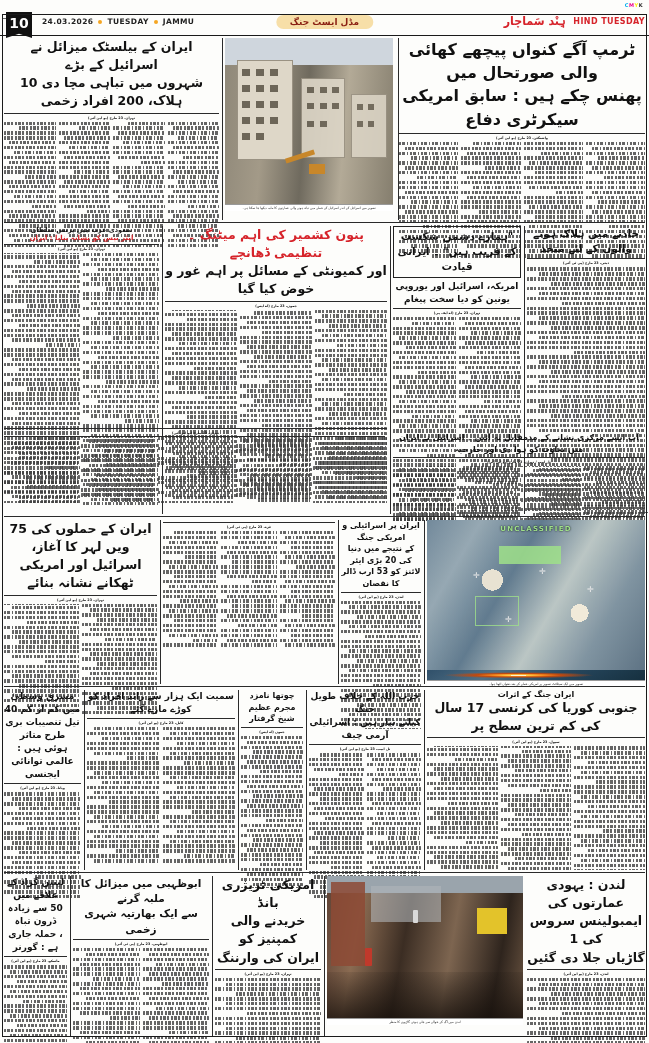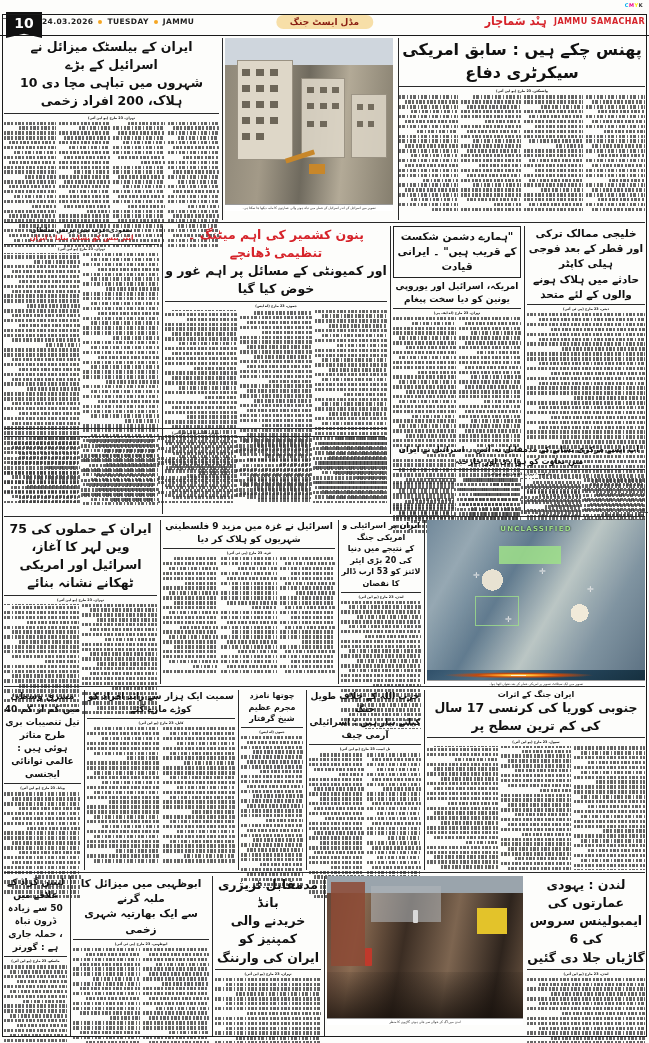--- a/index.html
+++ b/index.html
@@ -62,21 +62,21 @@
     white-space:nowrap;
   }
   .mast-right{
     position:absolute; left:42px; top:3px;
     direction:ltr; display:flex; align-items:center; gap:5px;
     font-size:7.5px; font-weight:bold; color:#222; letter-spacing:.4px;
   }
   .dot{width:4px;height:4px;border-radius:50%;background:#f5a623;display:inline-block;}
   .pagenum{
     position:absolute; left:6px; top:-2px;
-    width:36px; height:26px; background:#111; color:#fff;
+    width:26px; height:26px; background:#111; color:#fff;
     font-size:14px; font-weight:bold; text-align:center;
     line-height:22px; direction:ltr;
     clip-path:polygon(0 0,100% 0,100% 100%,50% 84%,0 100%);
   }
   .vrule{position:absolute; top:0; bottom:0; width:1px; background:#2a2a2a;}
   .hrule{position:absolute; left:4px; right:4px; height:1px; background:#2a2a2a;}
 
   
   .hl{
     font-weight:bold; color:#111; line-height:1.45;
@@ -170,35 +170,36 @@
 <div class="page">
 
   <div class="cmyk" style="left:auto;right:6px;">
     <i class="c">C</i><i class="m">M</i><i class="y">Y</i><i class="k">K</i>
   </div>
   <div class="regmark" style="left:2px;top:14px;"></div>
   <div class="regmark" style="left:639px;top:508px;"></div>
 
   <div class="masthead">
     <div class="mast-left">
-      <span class="mast-eng">JAMMU SAMACHAR</span>
+      <span class="mast-eng">HIND TUESDAY</span>
       <span class="mast-urdu">ہِنْد سَماچار</span>
     </div>
     <div class="mast-banner">مڈل ایسٹ جنگ</div>
     <div class="mast-right">
       <span>24.03.2026</span>
       <span class="dot"></span>
       <span>TUESDAY</span>
       <span class="dot"></span>
       <span>JAMMU</span>
     </div>
     <div class="pagenum">10</div>
   </div>
 
   <div style="position:absolute;top:38px;right:4px;width:246px;">
+    <div class="hl hl-xl">ٹرمپ آگے کنواں پیچھے کھائی والی صورتحال میں</div>
     <div class="hl hl-xl">پھنس چکے ہیں : سابق امریکی سیکرٹری دفاع</div>
     <div class="sep"></div>
     <div class="byline">واشنگٹن، 23 مارچ (یو این آئی)</div>
     <div class="body c4" style="height:128px;margin-top:2px;">
       <span class="tl s100"></span>
         <span class="tl s90"></span>
         <span class="tl s100"></span>
         <span class="tl s80"></span>
       <span class="tl s100"></span>
         <span class="tl s90"></span>
@@ -447,21 +448,20 @@
       <span class="tl s100"></span>
         <span class="tl s90"></span>
         <span class="tl s80"></span>
         <span class="tl s100"></span>
     </div>
   </div>
 
   <div class="hrule" style="top:222px;"></div>
 
   <div style="position:absolute;top:226px;right:4px;width:118px;">
-    <div class="hl hl-md">خلیجی ممالک ترکی اور قطر کے بعد فوجی ہیلی کاپٹر</div>
     <div class="hl hl-md">حادثے میں ہلاک ہونے والوں کے لئے متحد</div>
     <div class="sep"></div>
     <div class="byline">دبئی، 23 مارچ (پی ٹی آئی)</div>
     <div class="body" style="height:262px;margin-top:2px;">
       <span class="tl s100"></span>
         <span class="tl s90"></span>
         <span class="tl s100"></span>
         <span class="tl s80"></span>
       <span class="tl s100"></span>
         <span class="tl s90"></span>
@@ -850,21 +850,21 @@
         <span class="tl s70"></span>
       <span class="tl s100"></span>
         <span class="tl s90"></span>
         <span class="tl s80"></span>
         <span class="tl s100"></span>
     </div>
   </div>
 
   <div class="hrule" style="top:436px;left:4px;right:264px;"></div>
 
-  <div style="position:absolute;top:444px;right:4px;width:252px;">
+  <div style="position:absolute;top:432px;right:4px;width:252px;">
     <div class="hl hl-xs">آپ ایسے مرکزی نشانے کے مدمقابل نہ آئیں ۔ اسرائیل نے ایران میں بغاوت کو ہوا دی اور جارحیہ</div>
     <div class="sep"></div>
     <div class="byline">تل ابیب / تہران، 23 مارچ (یو این آئی)</div>
     <div class="body c4" style="height:56px;margin-top:2px;">
       <span class="tl s100"></span>
         <span class="tl s90"></span>
         <span class="tl s100"></span>
         <span class="tl s80"></span>
       <span class="tl s100"></span>
         <span class="tl s90"></span>
@@ -1040,21 +1040,20 @@
         <span class="tl s100"></span>
         <span class="tl s90"></span>
       <span class="tl s100"></span>
         <span class="tl s100"></span>
         <span class="tl s70"></span>
     </div>
   </div>
   <div class="vrule" style="right:310px;top:520px;height:164px;"></div>
 
   <div style="position:absolute;top:520px;right:314px;width:172px;">
-    <div class="hl hl-sm">اسرائیل نے غزہ میں مزید 9 فلسطینی شہریوں کو ہلاک کر دیا</div>
     <div class="sep"></div>
     <div class="byline">غزہ، 23 مارچ (پی ٹی آئی)</div>
     <div class="body c3" style="height:136px;margin-top:2px;">
       <span class="tl s100"></span>
         <span class="tl s90"></span>
         <span class="tl s100"></span>
         <span class="tl s80"></span>
       <span class="tl s100"></span>
         <span class="tl s90"></span>
         <span class="tl s100"></span>
@@ -1485,21 +1484,21 @@
       <span class="tl s100"></span>
         <span class="tl s80"></span>
         <span class="tl s100"></span>
     </div>
   </div>
 
   <div class="hrule" style="top:872px;"></div>
 
   <div style="position:absolute;top:876px;right:4px;width:118px;">
     <div class="hl hl-lg">لندن : یہودی عمارتوں کی</div>
-    <div class="hl hl-lg">ایمبولینس سروس کی 6</div>
+    <div class="hl hl-lg">ایمبولینس سروس کی 1</div>
     <div class="hl hl-lg">گاڑیاں جلا دی گئیں</div>
     <div class="sep"></div>
     <div class="byline">لندن، 23 مارچ (یو این آئی)</div>
     <div class="body" style="height:86px;margin-top:2px;">
       <span class="tl s100"></span>
         <span class="tl s90"></span>
         <span class="tl s100"></span>
         <span class="tl s80"></span>
       <span class="tl s100"></span>
         <span class="tl s90"></span>
@@ -1523,21 +1522,21 @@
       <div class="burn-machine" style="left:150px;top:32px;width:30px;height:26px;"></div>
       <div class="burn-man" style="left:38px;top:72px;width:7px;height:18px;"></div>
       <div class="burn-man" style="left:86px;top:34px;width:5px;height:13px;background:#d9d9d9;"></div>
       <div style="position:absolute;left:0;bottom:0;width:100%;height:46px;background:linear-gradient(180deg,rgba(20,14,10,.1),rgba(20,14,10,.75));"></div>
     </div>
     <div class="cap">لندن میں آگ کے حوالے سے جلی ہوئی گاڑیوں کا منظر</div>
   </div>
   <div class="vrule" style="right:324px;top:876px;height:160px;"></div>
 
   <div style="position:absolute;top:876px;right:328px;width:106px;">
-    <div class="hl hl-lg">مدمقابل ٹریژری بانڈ</div>
+    <div class="hl hl-lg">امریکی ٹریژری بانڈ</div>
     <div class="hl hl-lg">خریدنے والی کمپنیز کو</div>
     <div class="hl hl-lg">ایران کی وارننگ</div>
     <div class="sep"></div>
     <div class="byline">تہران، 23 مارچ (یو این آئی)</div>
     <div class="body" style="height:88px;margin-top:2px;">
       <span class="tl s100"></span>
         <span class="tl s90"></span>
         <span class="tl s100"></span>
         <span class="tl s80"></span>
       <span class="tl s100"></span>

